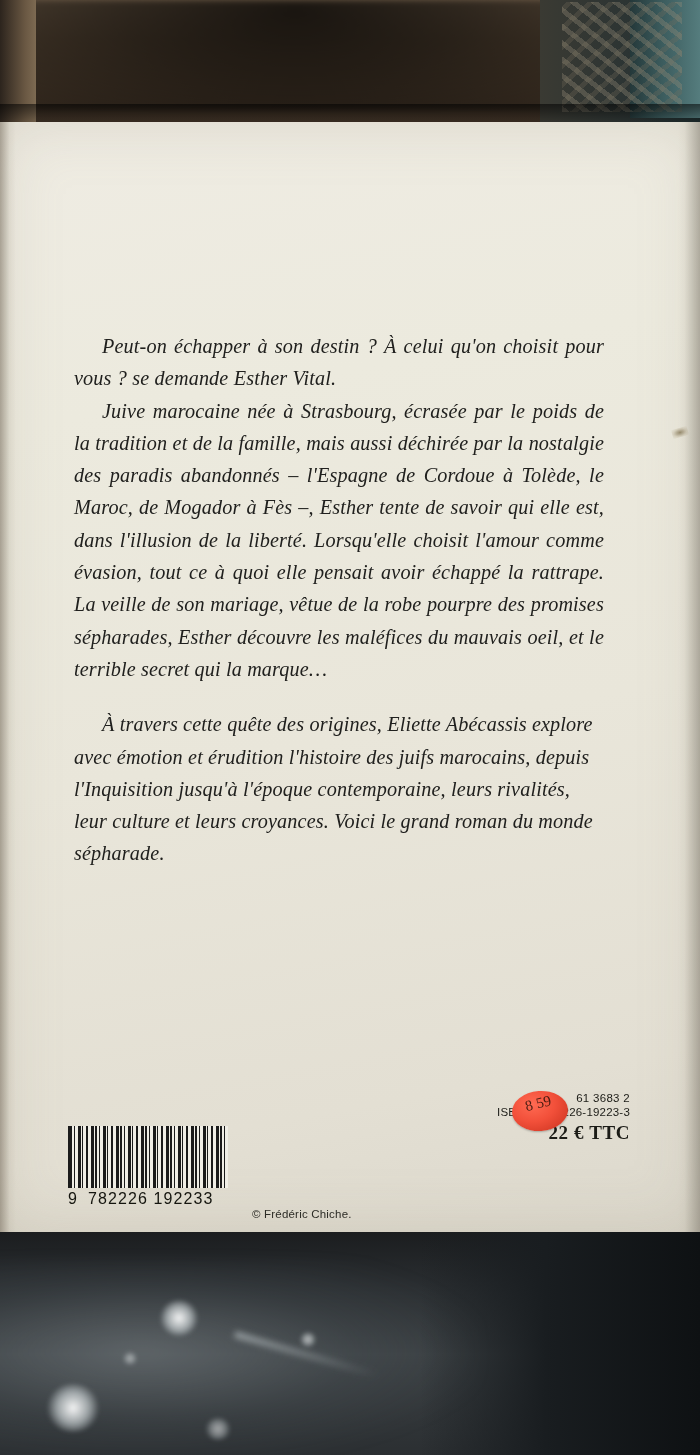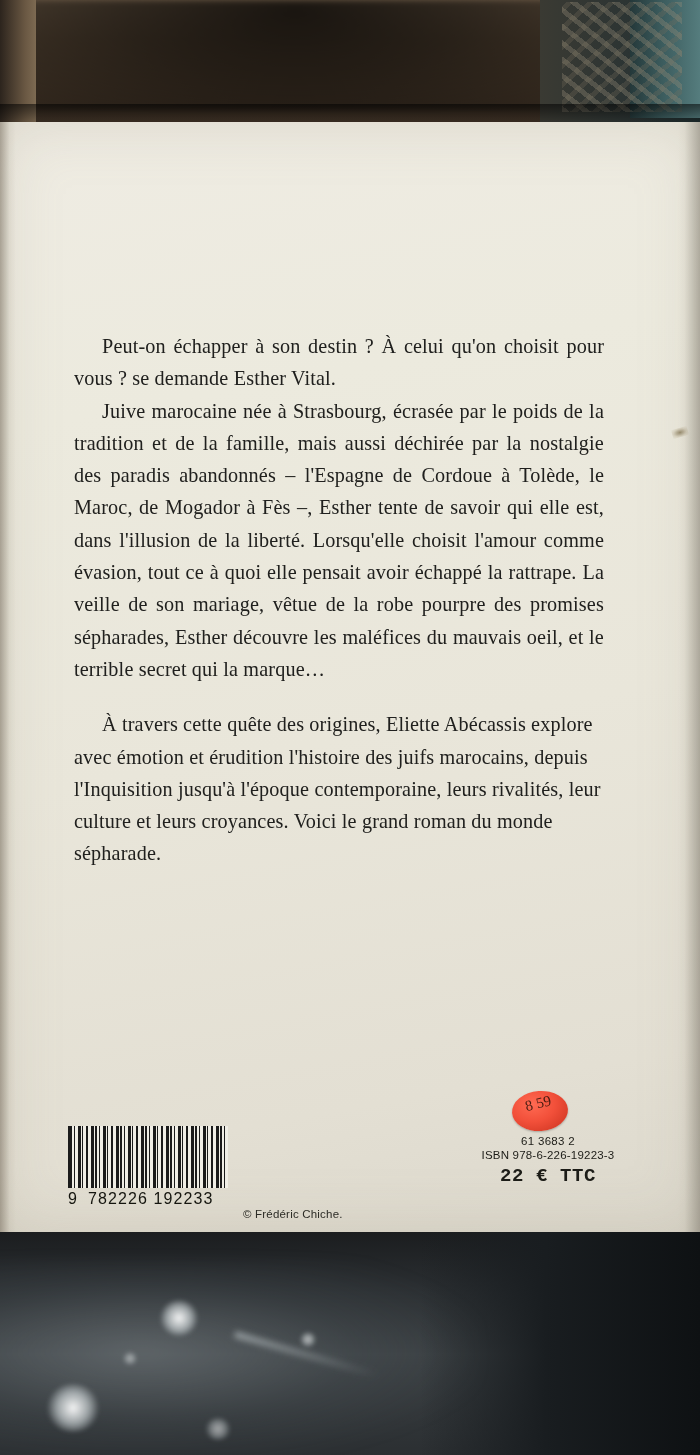--- a/index.html
+++ b/index.html
@@ -117,20 +117,21 @@
     font-family: "Liberation Serif", serif;
     font-size: 20.2px;
     line-height: 32.3px;
     text-align: justify;
     text-justify: inter-word;
     letter-spacing: 0.15px;
   }
   .blurb p {
     margin: 0;
     text-indent: 28px;
+    font-style: italic;
   }
   .blurb p:last-child {
     text-align: left;
     margin-top: 23px;
   }
 
   
   .barcode-wrap {
     position: absolute;
     left: 68px;
@@ -159,50 +160,50 @@
     font-size: 16px;
     letter-spacing: 1.1px;
     color: #15150f;
     display: flex;
     gap: 6px;
   }
   .barcode-digits .lead { margin-right: 4px; }
 
   .copyright {
     position: absolute;
-    left: 243px;
+    left: 252px;
     top: 1208px;
     font-family: "Liberation Sans", sans-serif;
     font-size: 11.5px;
     color: #2c2c26;
     letter-spacing: 0.2px;
   }
 
   
   .price-block {
     position: absolute;
     left: 466px;
-    top: 1135px;
+    top: 1092px;
     width: 164px;
-    text-align: center;
+    text-align: right;
     font-family: "Liberation Sans", sans-serif;
     color: #1c1c17;
   }
   .price-code {
     font-size: 11.5px;
     letter-spacing: 0.3px;
   }
   .price-isbn {
     font-size: 11.5px;
     letter-spacing: 0.2px;
     margin-top: 2px;
   }
   .price-value {
     margin-top: 4px;
-    font-family: Liberation Mono, monospace;
+    font-family: Liberation Serif, serif;
     font-weight: bold;
     font-size: 19px;
     letter-spacing: 0.6px;
   }
 
   
   .sticker {
     position: absolute;
     left: 512px;
     top: 1091px;

